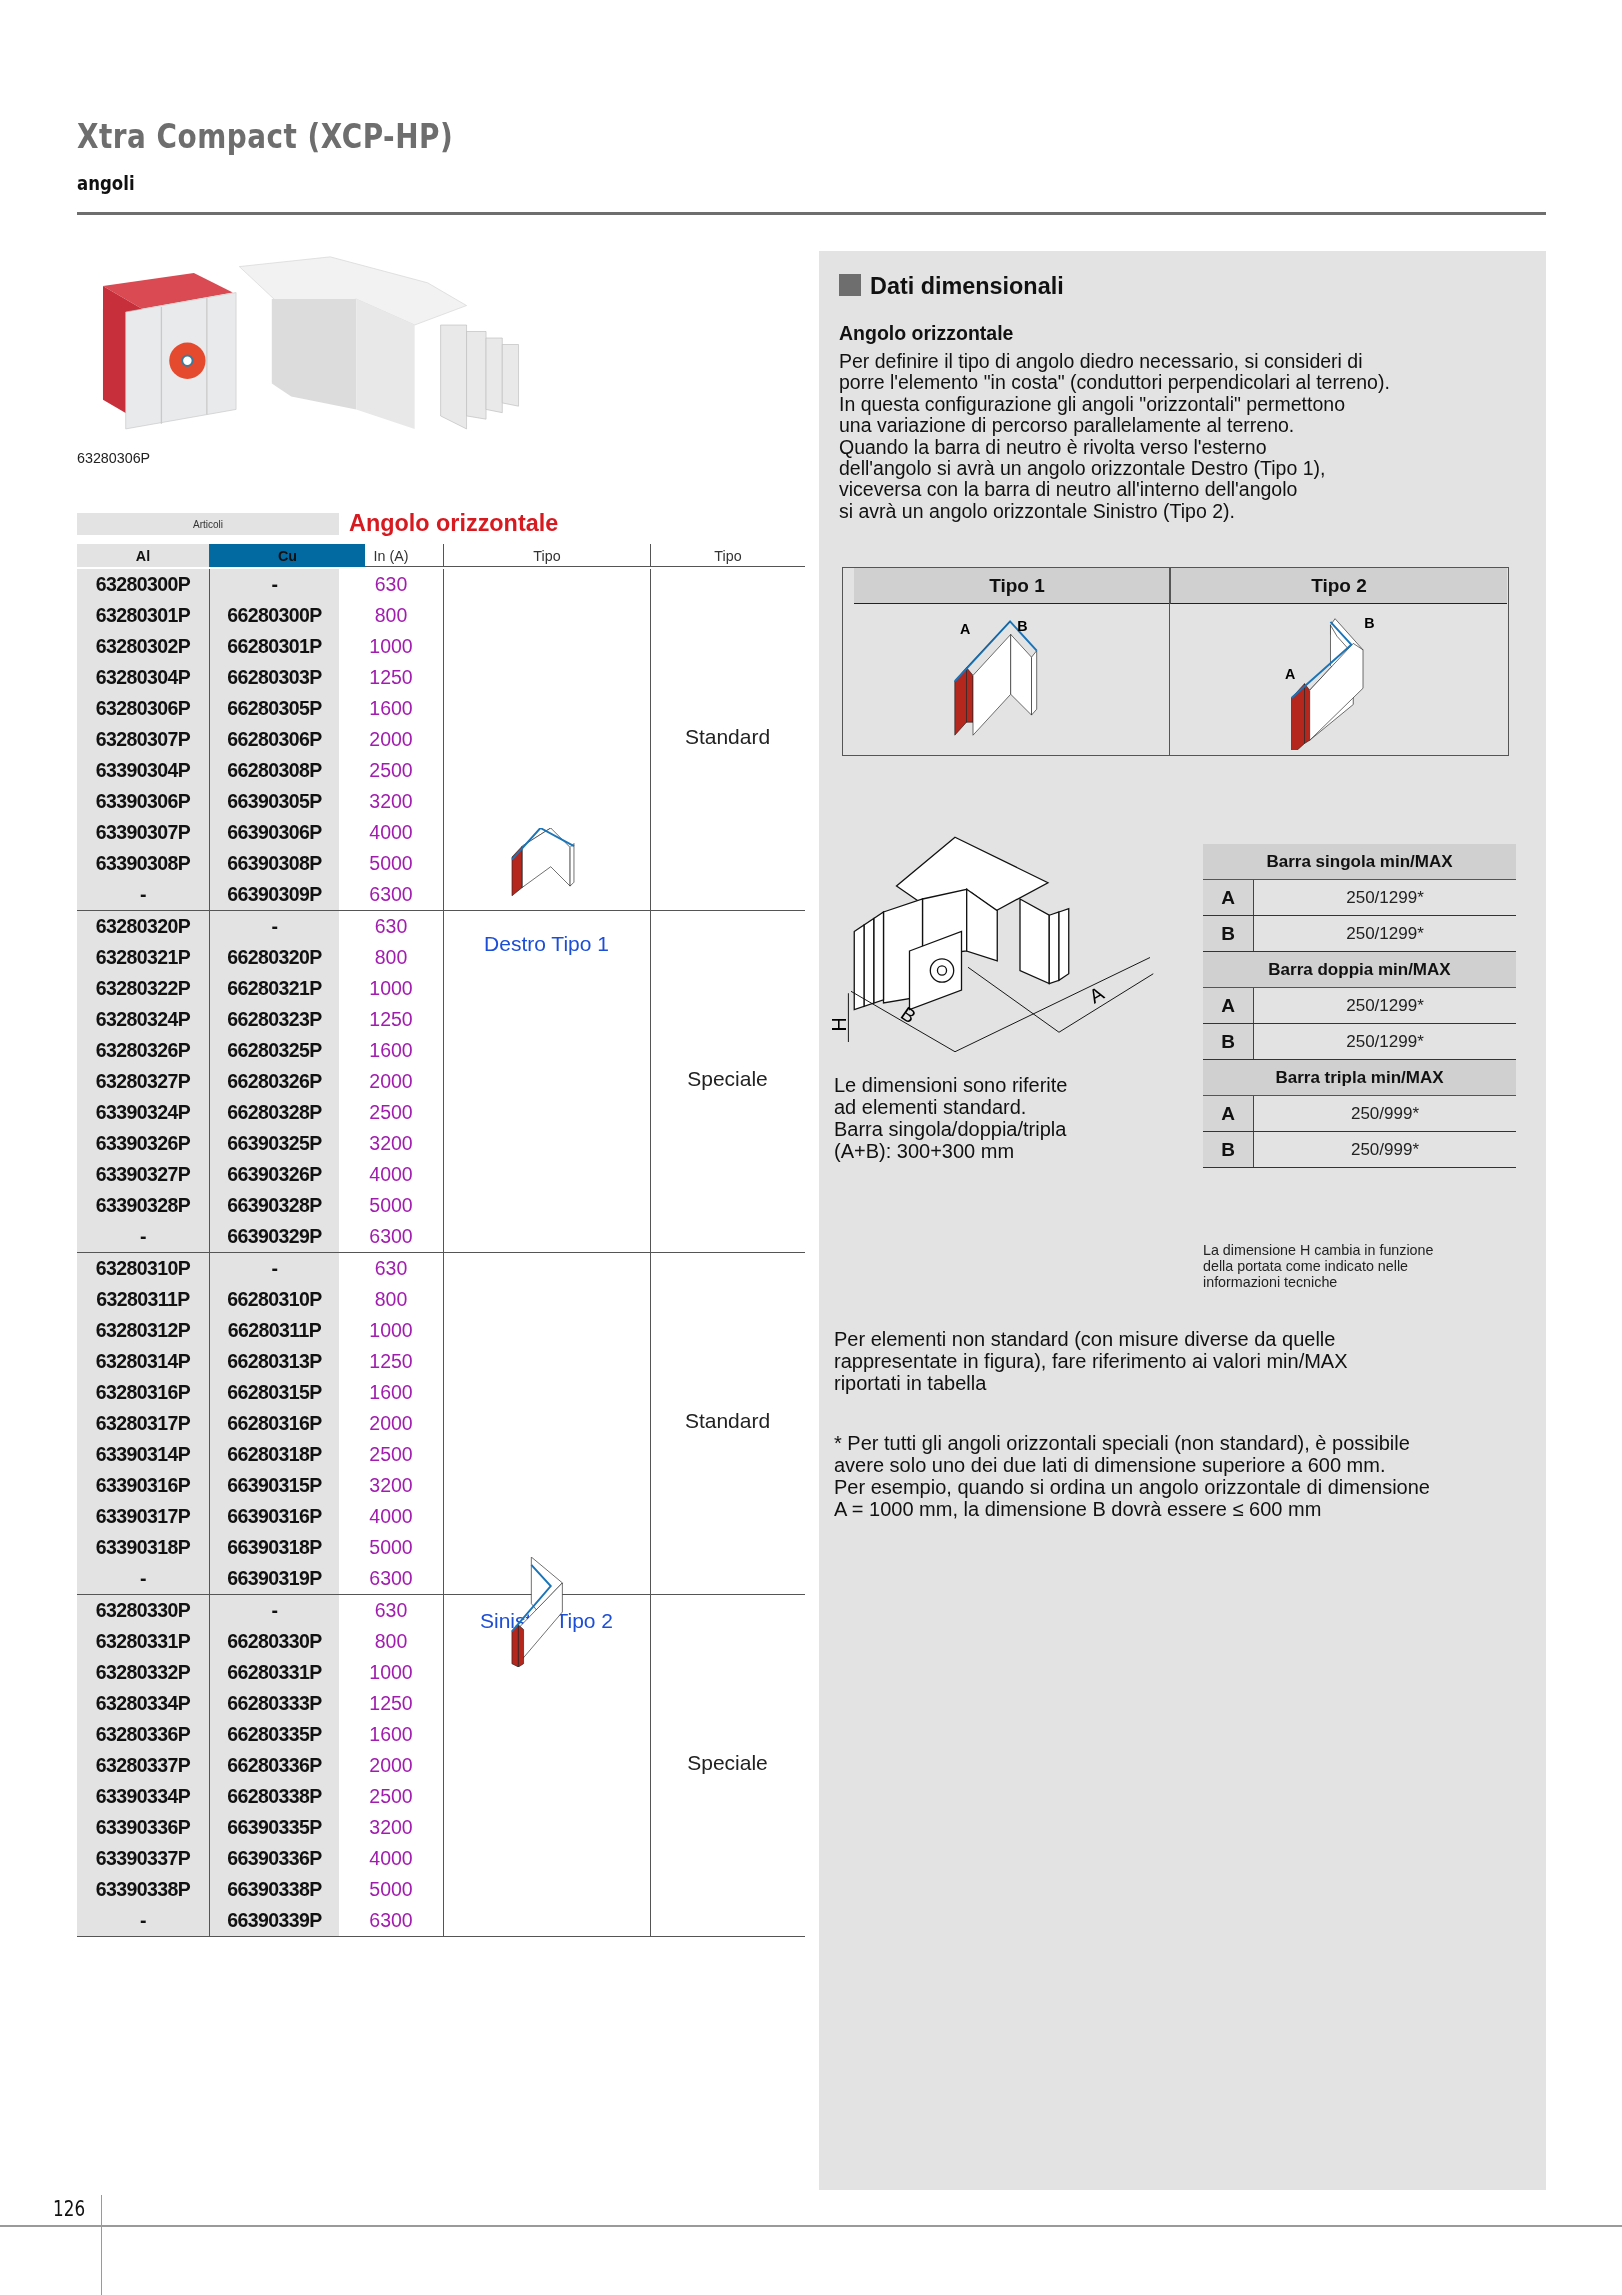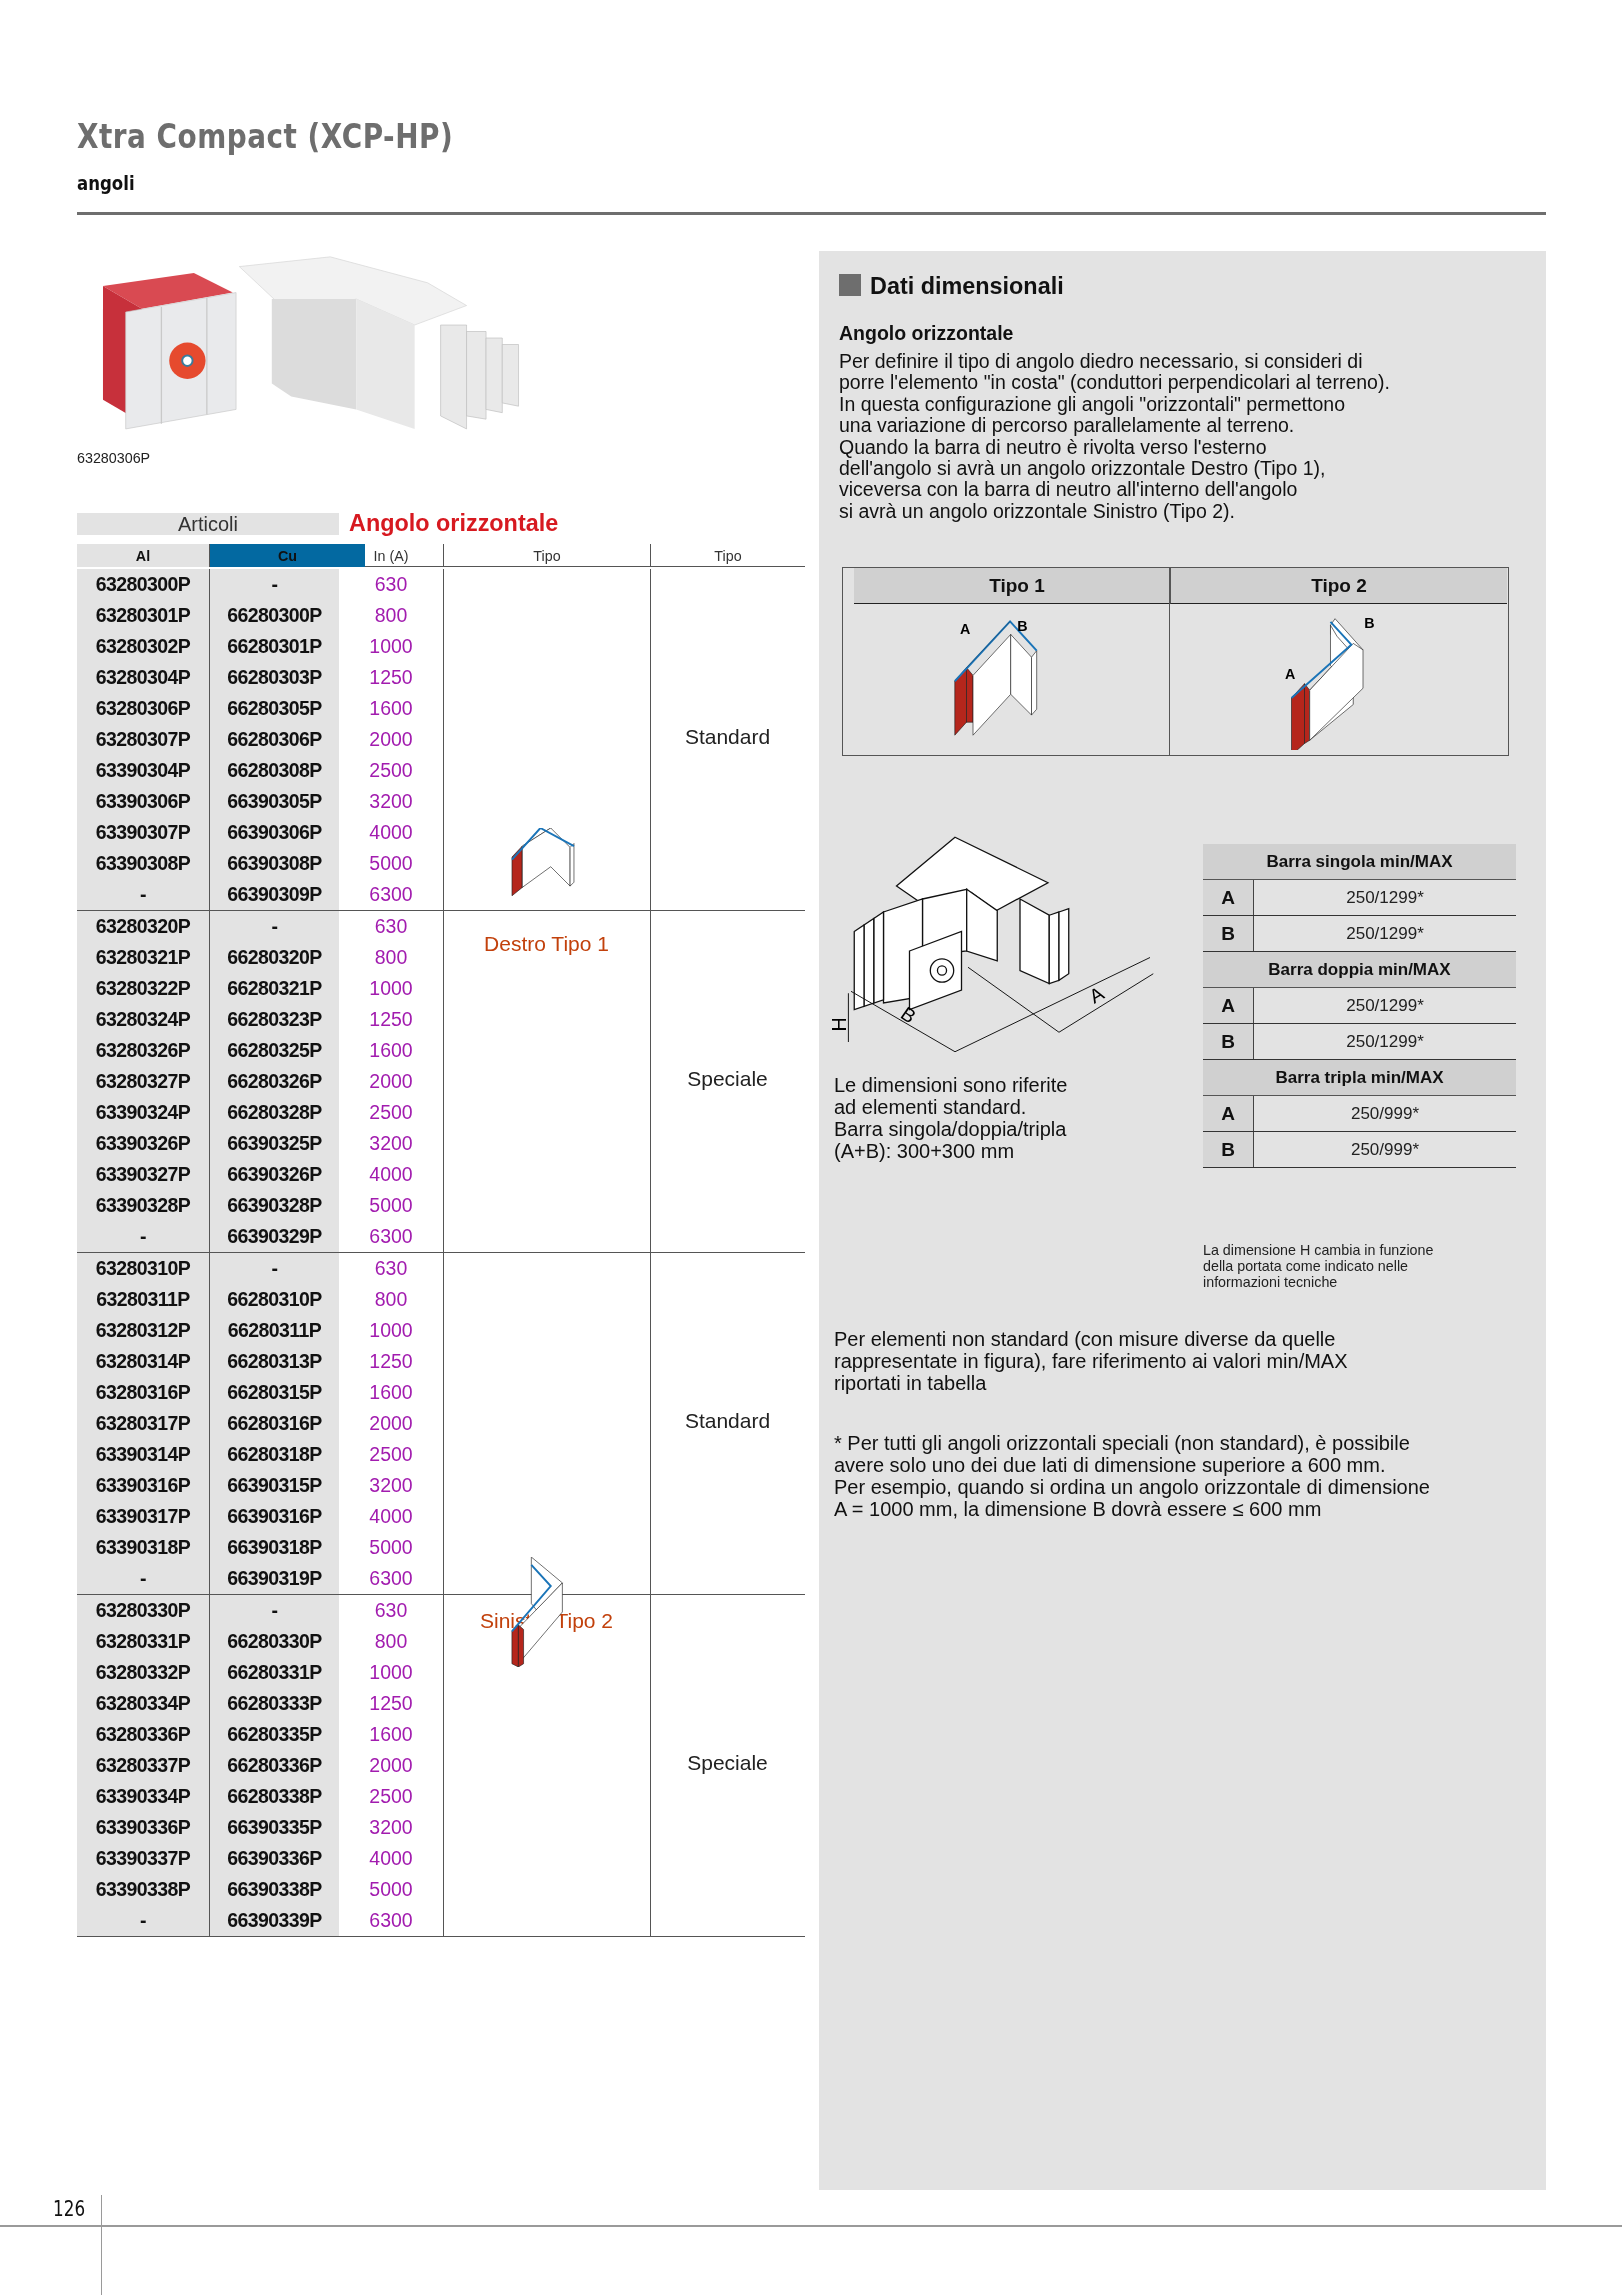--- a/index.html
+++ b/index.html
@@ -12,21 +12,21 @@
   .page-title { left: 77px; top: 116px; font-family: "DejaVu Sans", sans-serif; font-weight: bold; font-size: 34px; color: #6e6e6e; letter-spacing: 0.6px; transform: scaleX(0.82); transform-origin: left top; white-space: nowrap; }
   .page-subtitle { left: 77px; top: 172px; font-family: "DejaVu Sans", sans-serif; font-weight: bold; font-size: 19.5px; color: #111; transform: scaleX(0.85); transform-origin: left top; }
   .header-rule { left: 77px; top: 212px; width: 1469px; height: 2.6px; background: #6e6e6e; }
 
   
   .photo { left: 77px; top: 247px; width: 461px; height: 195px; }
   .photo-caption { left: 77px; top: 450px; font-size: 14.3px; color: #222; }
 
   
   .art-table { left: 77px; top: 513px; width: 728px; }
-  .articoli-head { position: absolute; left: 0; top: 0; width: 262px; height: 22px; background: #e3e3e3; color: #333; font-size: 20px; display: flex; align-items: center; justify-content: center; }
+  .articoli-head { position: absolute; left: 0; top: 0; width: 262px; height: 22px; background: #e3e3e3; color: #333; font-size: 10px; display: flex; align-items: center; justify-content: center; }
   .table-title { position: absolute; left: 272px; top: -2.6px; font-size: 23.4px; font-weight: bold; color: #d71920; white-space: nowrap; }
   .col-heads { position: absolute; left: 0; top: 31px; width: 728px; height: 23.4px; border-bottom: 1.3px solid #555; padding-left: 20px; }
   .col-heads .h { position: absolute; top: 0; height: 23.4px; display: flex; align-items: center; justify-content: center; font-size: 14.3px; }
   .h.al { left: 0; width: 132px; background: #e3e3e3; font-weight: bold; }
   .h.cu { left: 132px; width: 156px; background: #0369a1; font-weight: bold; border-left: 0.6px solid #555; }
   .h.in { left: 262px; width: 104px; color: #333; }
   .h.t1 { left: 366px; width: 207px; color: #333; border-left: 0.6px solid #555; }
   .h.t2 { left: 573px; width: 155px; color: #333; border-left: 0.6px solid #555; }
 
   .rows { position: absolute; left: 0; top: 56px; width: 728px; }
@@ -34,21 +34,21 @@
   .group:last-child { border-bottom: none; }
   .row { position: relative; height: 31px; display: flex; }
   .row .c { display: flex; align-items: center; justify-content: center; height: 100%; }
   .row .al { width: 132px; background: #e3e3e3; font-weight: bold; font-size: 19.5px; letter-spacing: -0.6px; }
   .row .cu { width: 130px; background: #e3e3e3; font-weight: bold; font-size: 19.5px; letter-spacing: -0.6px; border-left: 0.6px solid #555; }
   .row .in { width: 104px; font-size: 19.5px; color: #a21caf; }
   .vline1 { position: absolute; left: 366px; top: 0; bottom: 0; border-left: 0.6px solid #555; }
   .vline2 { position: absolute; left: 573px; top: 0; bottom: 0; border-left: 0.6px solid #555; }
   .tipo-label { position: absolute; left: 573px; width: 155px; text-align: center; font-size: 21px; color: #222; }
 
-  .dir-label { position: absolute; left: 366px; width: 207px; text-align: center; font-size: 21px; color: #c2410c; }
+  .dir-label { position: absolute; left: 366px; width: 207px; text-align: center; font-size: 21px; color: #1d4ed8; }
 
   
   .panel { left: 819px; top: 251px; width: 727px; height: 1939px; background: #e3e3e3; }
   .p-square { left: 839px; top: 274px; width: 22px; height: 22px; background: #6e6e6e; }
   .p-title { left: 870px; top: 273px; font-size: 23.4px; font-weight: bold; color: #111; }
   .p-subtitle { left: 839px; top: 322px; font-size: 19.5px; font-weight: bold; color: #111; }
   .p-body { left: 839px; top: 351px; width: 682px; font-size: 19.5px; line-height: 21.4px; color: #111; }
   .p-body div { white-space: nowrap; }
 
   

